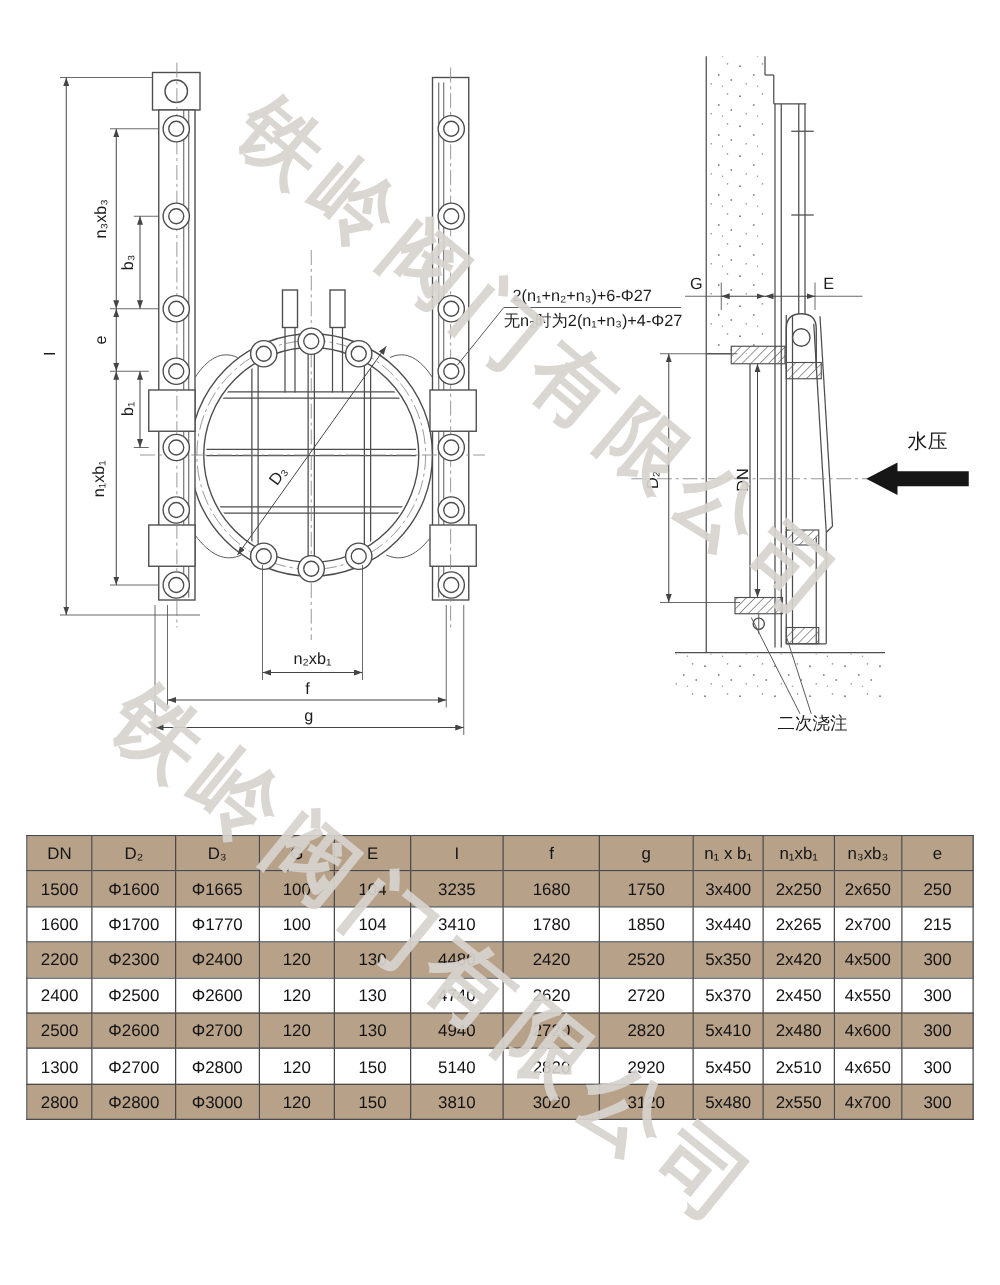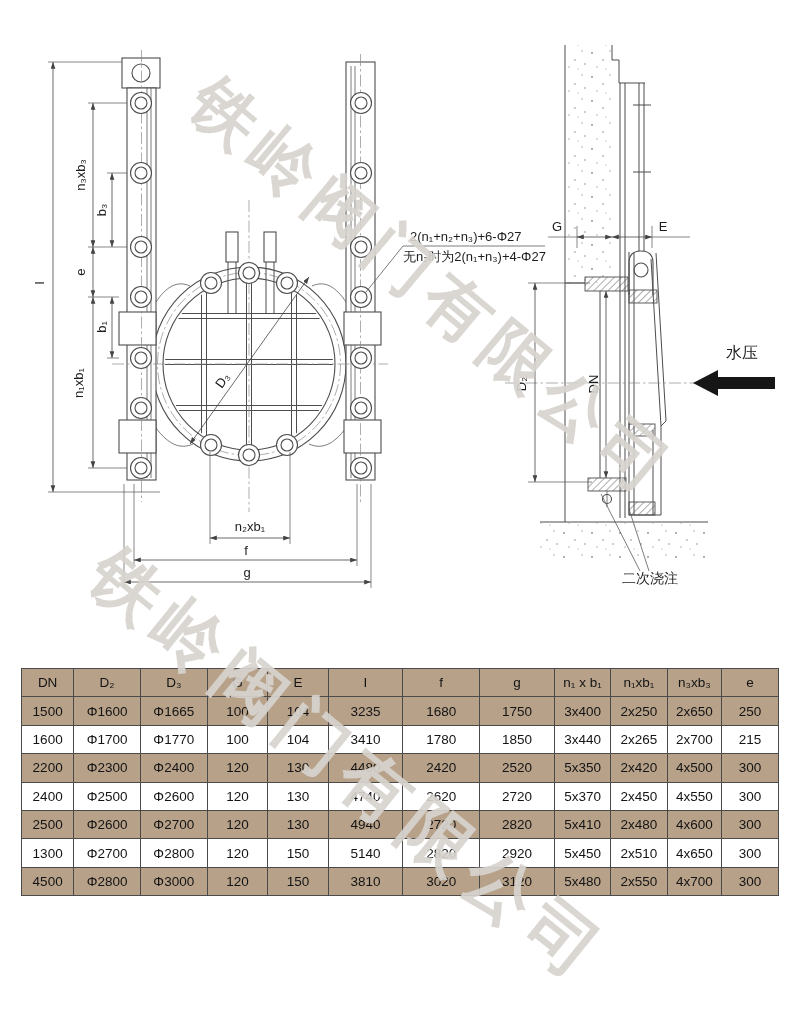--- a/index.html
+++ b/index.html
@@ -385,21 +385,21 @@
           <td>150</td>
           <td>5140</td>
           <td>2820</td>
           <td>2920</td>
           <td>5x450</td>
           <td>2x510</td>
           <td>4x650</td>
           <td>300</td>
         </tr>
         <tr class="alt">
-          <td>4500</td>
+          <td>2800</td>
           <td>Φ2800</td>
           <td>Φ3000</td>
           <td>120</td>
           <td>150</td>
           <td>3810</td>
           <td>3020</td>
           <td>3120</td>
           <td>5x480</td>
           <td>2x550</td>
           <td>4x700</td>

